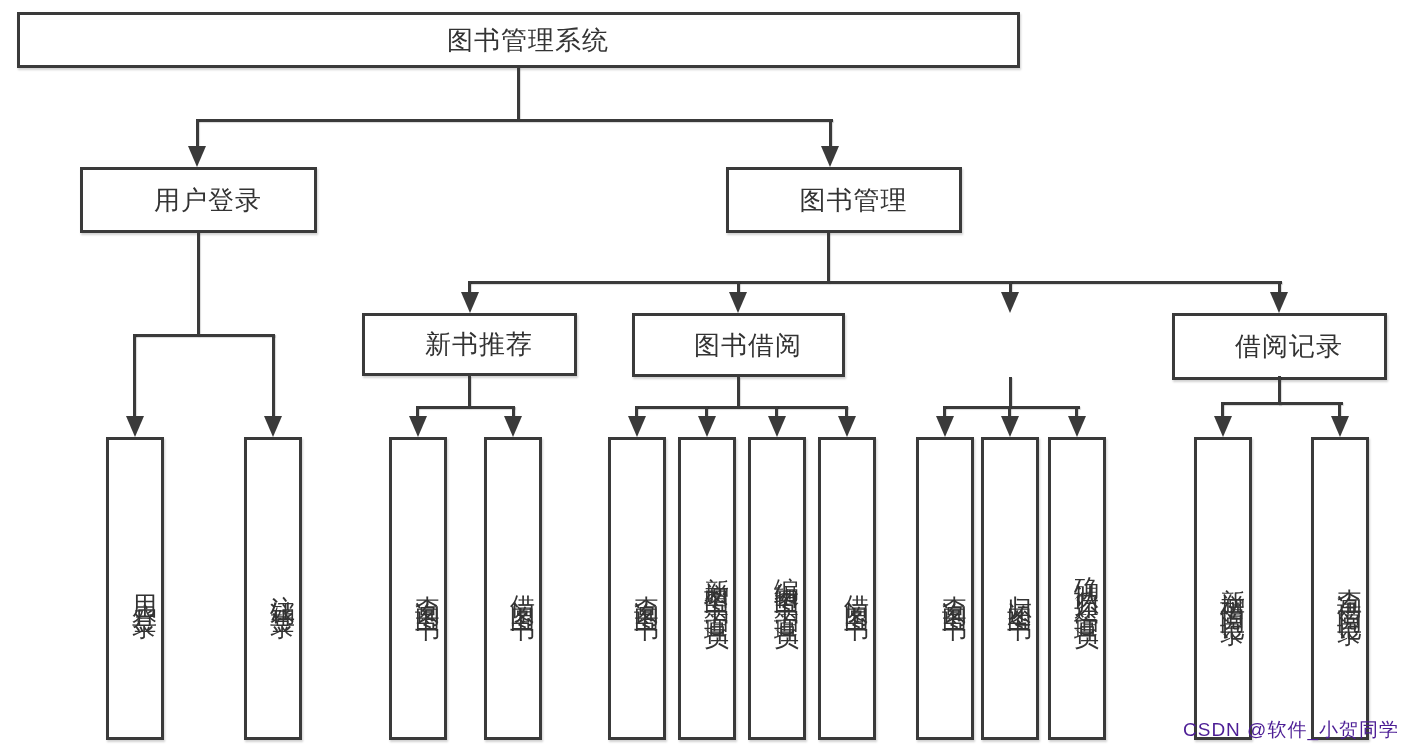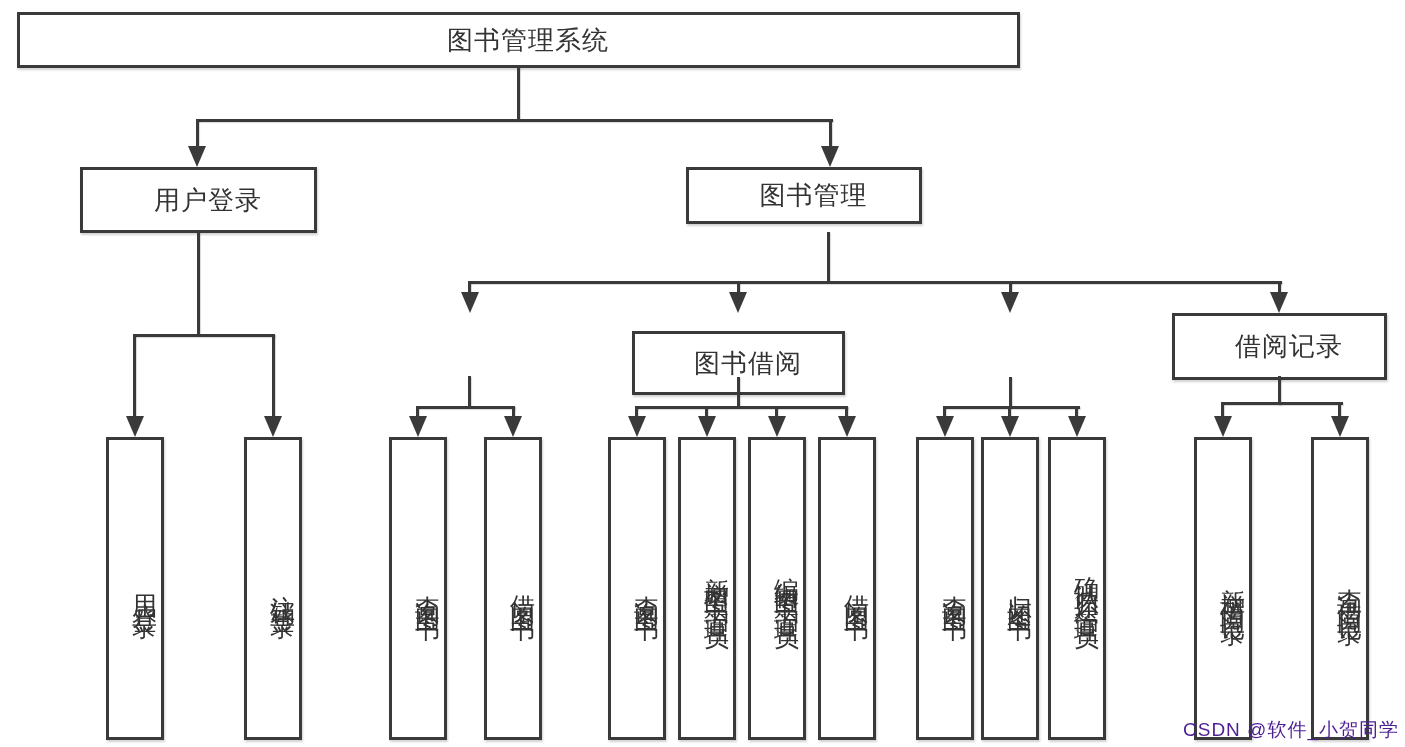--- a/index.html
+++ b/index.html
@@ -37,26 +37,29 @@
 <div class="canvas">
 
   <div class="box" style="left:17px;top:12px;width:1003px;height:56px">
     <span>图书管理系统</span>
   </div>
 
   <div class="box" style="left:80px;top:167px;width:237px;height:66px">
     <span>用户登录</span>
   </div>
 
-  <div class="box" style="left:686px;top:167px;width:236px;height:57px">
+  <div class="box" style="left:726px;top:167px;width:236px;height:66px">
     <span>图书管理</span>
   </div>
 
+  <div class="box" style="left:362px;top:313px;width:215px;height:63px">
+    <span>新书推荐</span>
+  </div>
 
-  <div class="box" style="left:632px;top:331px;width:213px;height:64px">
+  <div class="box" style="left:632px;top:313px;width:213px;height:64px">
     <span>图书借阅</span>
   </div>
 
 
   <div class="box" style="left:1172px;top:313px;width:215px;height:67px">
     <span>借阅记录</span>
   </div>
 
   <div class="box leaf" style="left:106px;top:437px;width:58px;height:303px">
     <span>用户登录</span>

